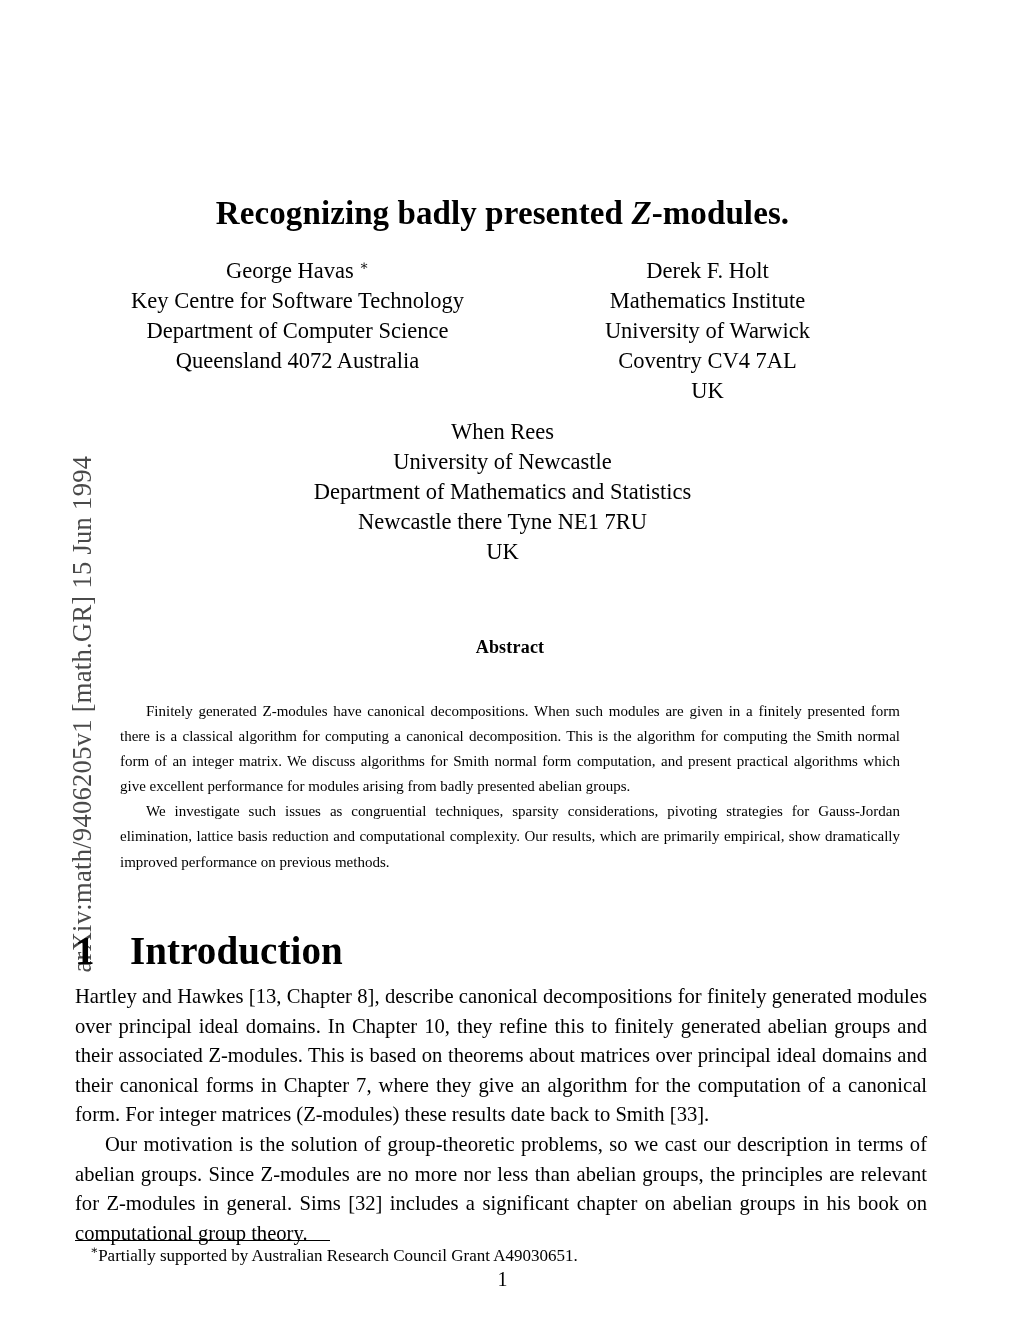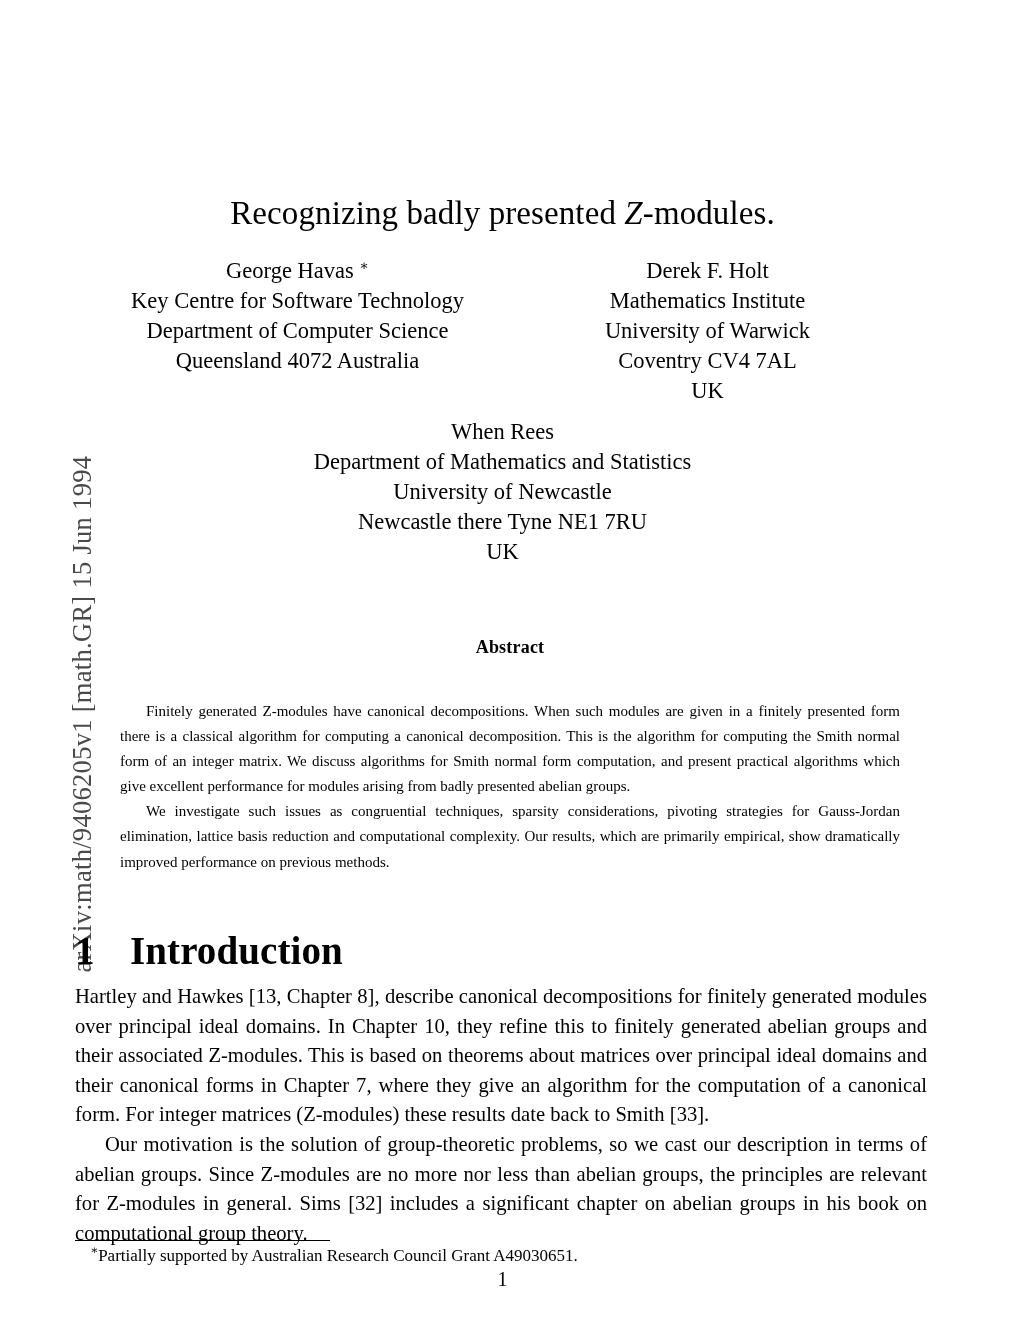--- a/index.html
+++ b/index.html
@@ -50,21 +50,21 @@
   }
 
   .title {
     position: absolute;
     left: 75px;
     top: 182px;
     width: 855px;
     text-align: center;
     font-size: 33px;
     line-height: 1.15;
-    font-weight: normal;
+    font-weight: bold;
     letter-spacing: 0.1px;
     margin-top: 13px;
   }
   .title .mathvar {
     font-style: italic;
     font-family: "Liberation Serif", "DejaVu Serif", serif;
   }
 
   
   .authors-row {
@@ -223,22 +223,22 @@
       <span class="aline">Derek F. Holt</span>
       <span class="aline">Mathematics Institute</span>
       <span class="aline">University of Warwick</span>
       <span class="aline">Coventry CV4 7AL</span>
       <span class="aline">UK</span>
     </div>
   </div>
 
   <div class="author-single">
     <span class="aline">When Rees</span>
+    <span class="aline">University of Newcastle</span>
     <span class="aline">Department of Mathematics and Statistics</span>
-    <span class="aline">University of Newcastle</span>
     <span class="aline">Newcastle there Tyne NE1 7RU</span>
     <span class="aline">UK</span>
   </div>
 
   <div class="abstract-heading">Abstract</div>
 
   <div class="abstract-body">
     <p>Finitely generated Z-modules have canonical decompositions. When such modules are given in a finitely presented form there is a classical algorithm for computing a canonical decomposition. This is the algorithm for computing the Smith normal form of an integer matrix. We discuss algorithms for Smith normal form computation, and present practical algorithms which give excellent performance for modules arising from badly presented abelian groups.</p>
     <p>We investigate such issues as congruential techniques, sparsity considerations, pivoting strategies for Gauss-Jordan elimination, lattice basis reduction and computational complexity. Our results, which are primarily empirical, show dramatically improved performance on previous methods.</p>
   </div>

